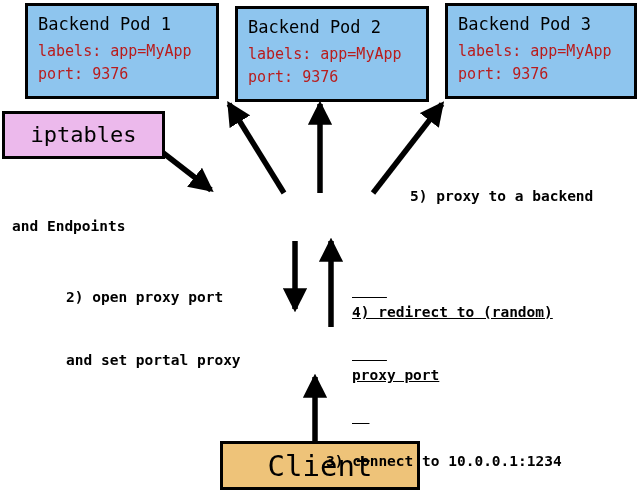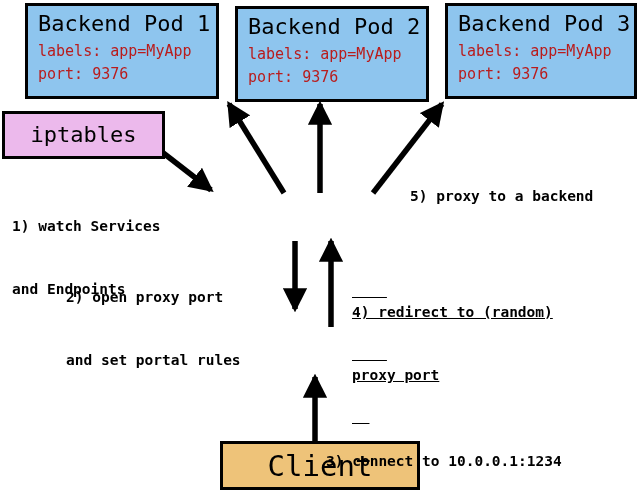--- a/index.html
+++ b/index.html
@@ -35,21 +35,21 @@
     display: flex;
     flex-direction: column;
     justify-content: center;
   }
   .pod {
     background: #8ec5ee;
     padding: 4px 10px 6px 10px;
     justify-content: flex-start;
   }
   .pod-title {
-    font-size: 22px;
+    font-size: 17px;
     line-height: 28px;
     color: #000;
     white-space: nowrap;
     margin-bottom: 2px;
   }
   .pod-line {
     font-size: 15px;
     line-height: 23px;
     color: #b91c1c;
     white-space: nowrap;
@@ -197,27 +197,26 @@
     <div class="label">iptables</div>
   </div>
 
 
 
   <div class="node" id="node-client">
     <div class="label">Client</div>
   </div>
 
   <div class="annot" id="annot-1">
-    <div>1) watch Services</div>
     <div>and Endpoints</div>
   </div>
 
   <div class="annot" id="annot-2">
     <div>2) open proxy port</div>
-    <div>and set portal rules</div>
+    <div>and set portal proxy</div>
   </div>
 
   <div class="annot" id="annot-3">
     <div>3) connect to 10.0.0.1:1234</div>
   </div>
 
   <div class="annot" id="annot-4">
     <div>4) redirect to (random)</div>
     <div>proxy port</div>
   </div>

